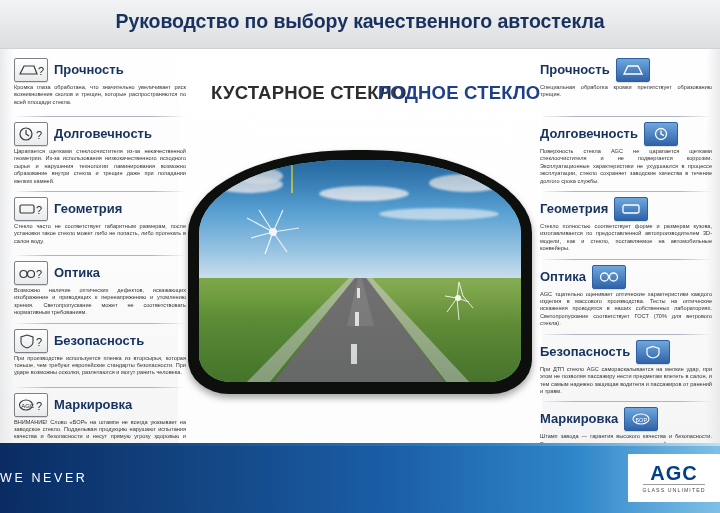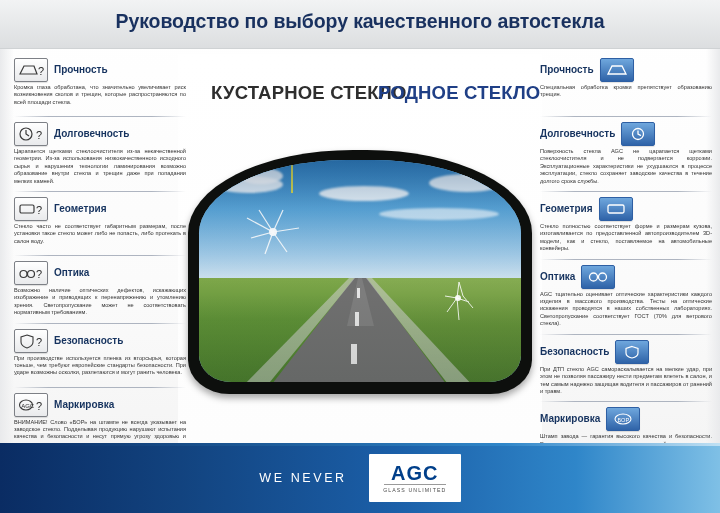--- a/index.html
+++ b/index.html
@@ -171,21 +171,21 @@
     display: flex;
     align-items: center;
     gap: 6px;
     margin-bottom: 2px;
   }
   .col-right .item-head {
     flex-direction: row-reverse;
     justify-content: flex-end;
   }
   .item-title {
-    font-size: 10px;
+    font-size: 13px;
     font-weight: bold;
     color: #16335f;
     line-height: 14px;
     white-space: nowrap;
   }
   .col-right .item-title { color: #16335f; }
   .icon-box {
     width: 32px;
     height: 22px;
     border: 1px solid #7d8086;
@@ -226,21 +226,21 @@
     position: absolute;
     left: 0; top: 0; width: 720px; height: 3px;
     background: linear-gradient(90deg,#0a2c63 0%, #2f86c9 70%, #bfe0f3 100%);
   }
   .footer-inner {
     position: absolute;
     left: 0; top: 0;
     width: 720px; height: 70px;
     display: flex;
     align-items: center;
-    justify-content: center;
+    justify-content: space-between;
     gap: 22px;
   }
   .footer-text {
     color: #ffffff;
     font-size: 12.5px;
     letter-spacing: 2.6px;
     font-weight: normal;
   }
   .agc-logo {
     background: #ffffff;

